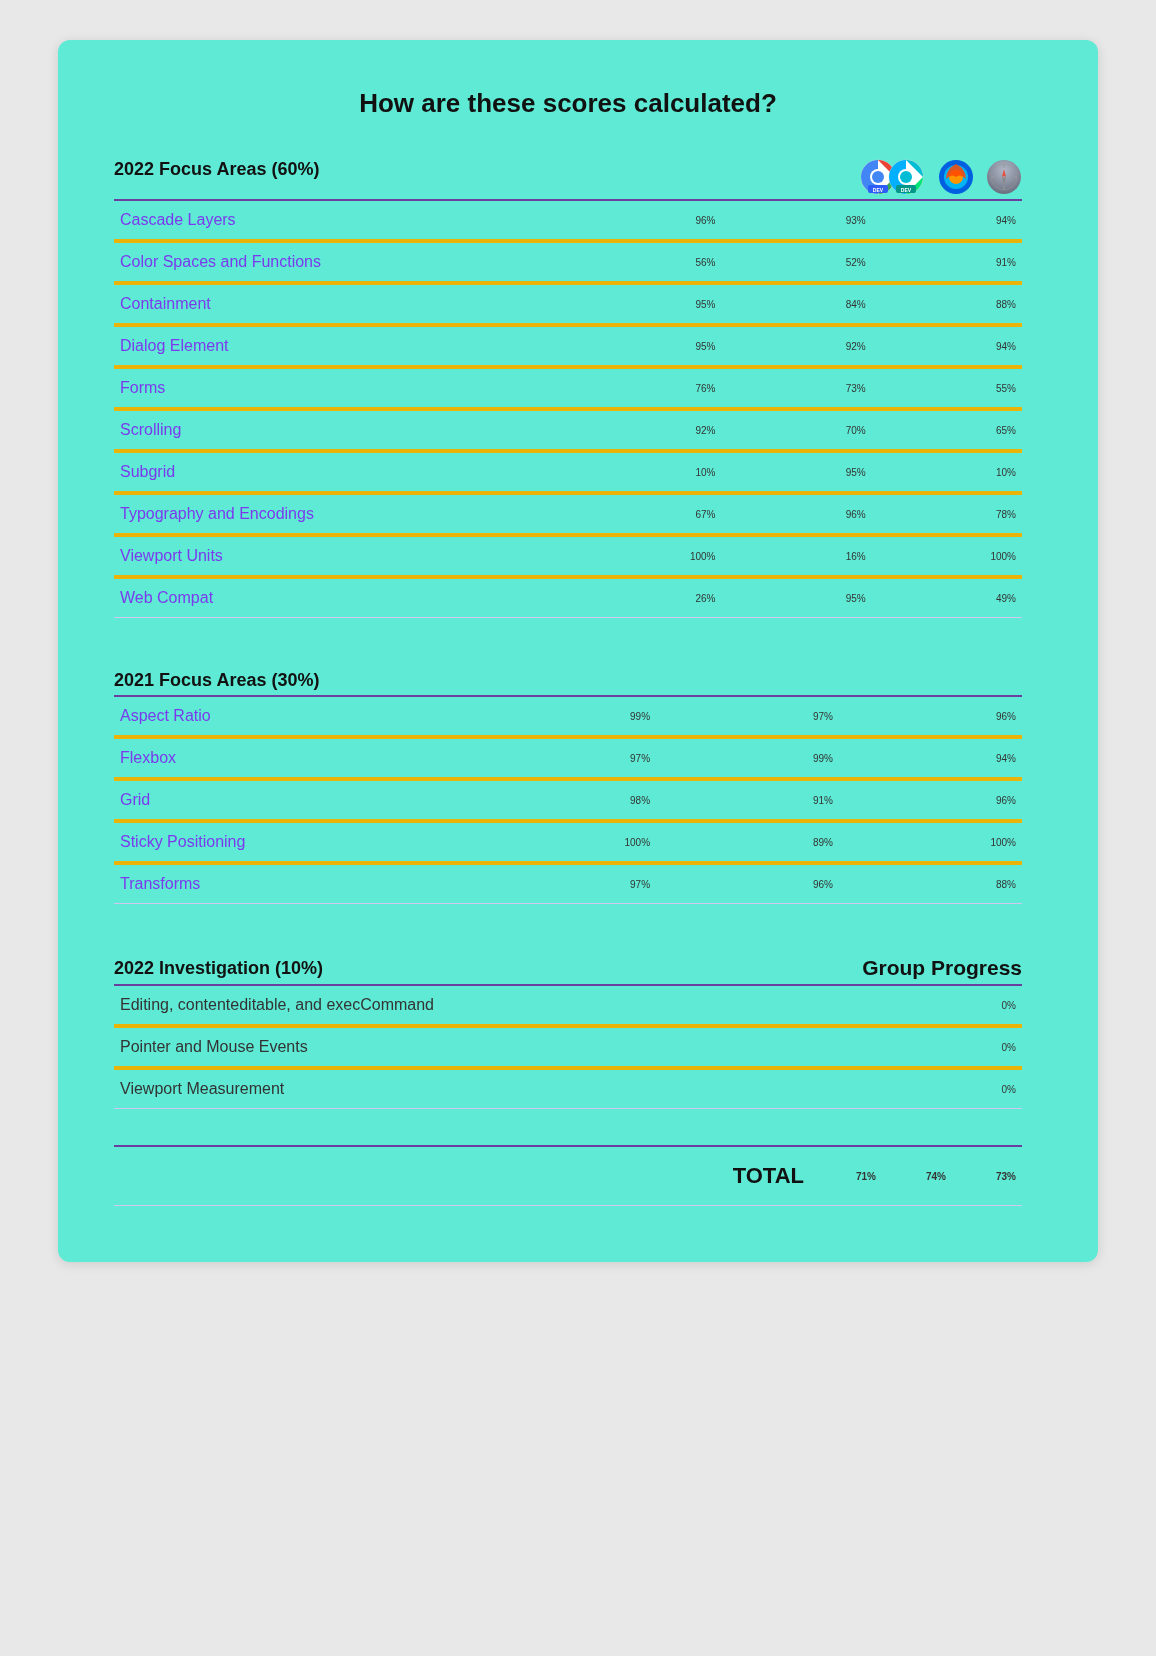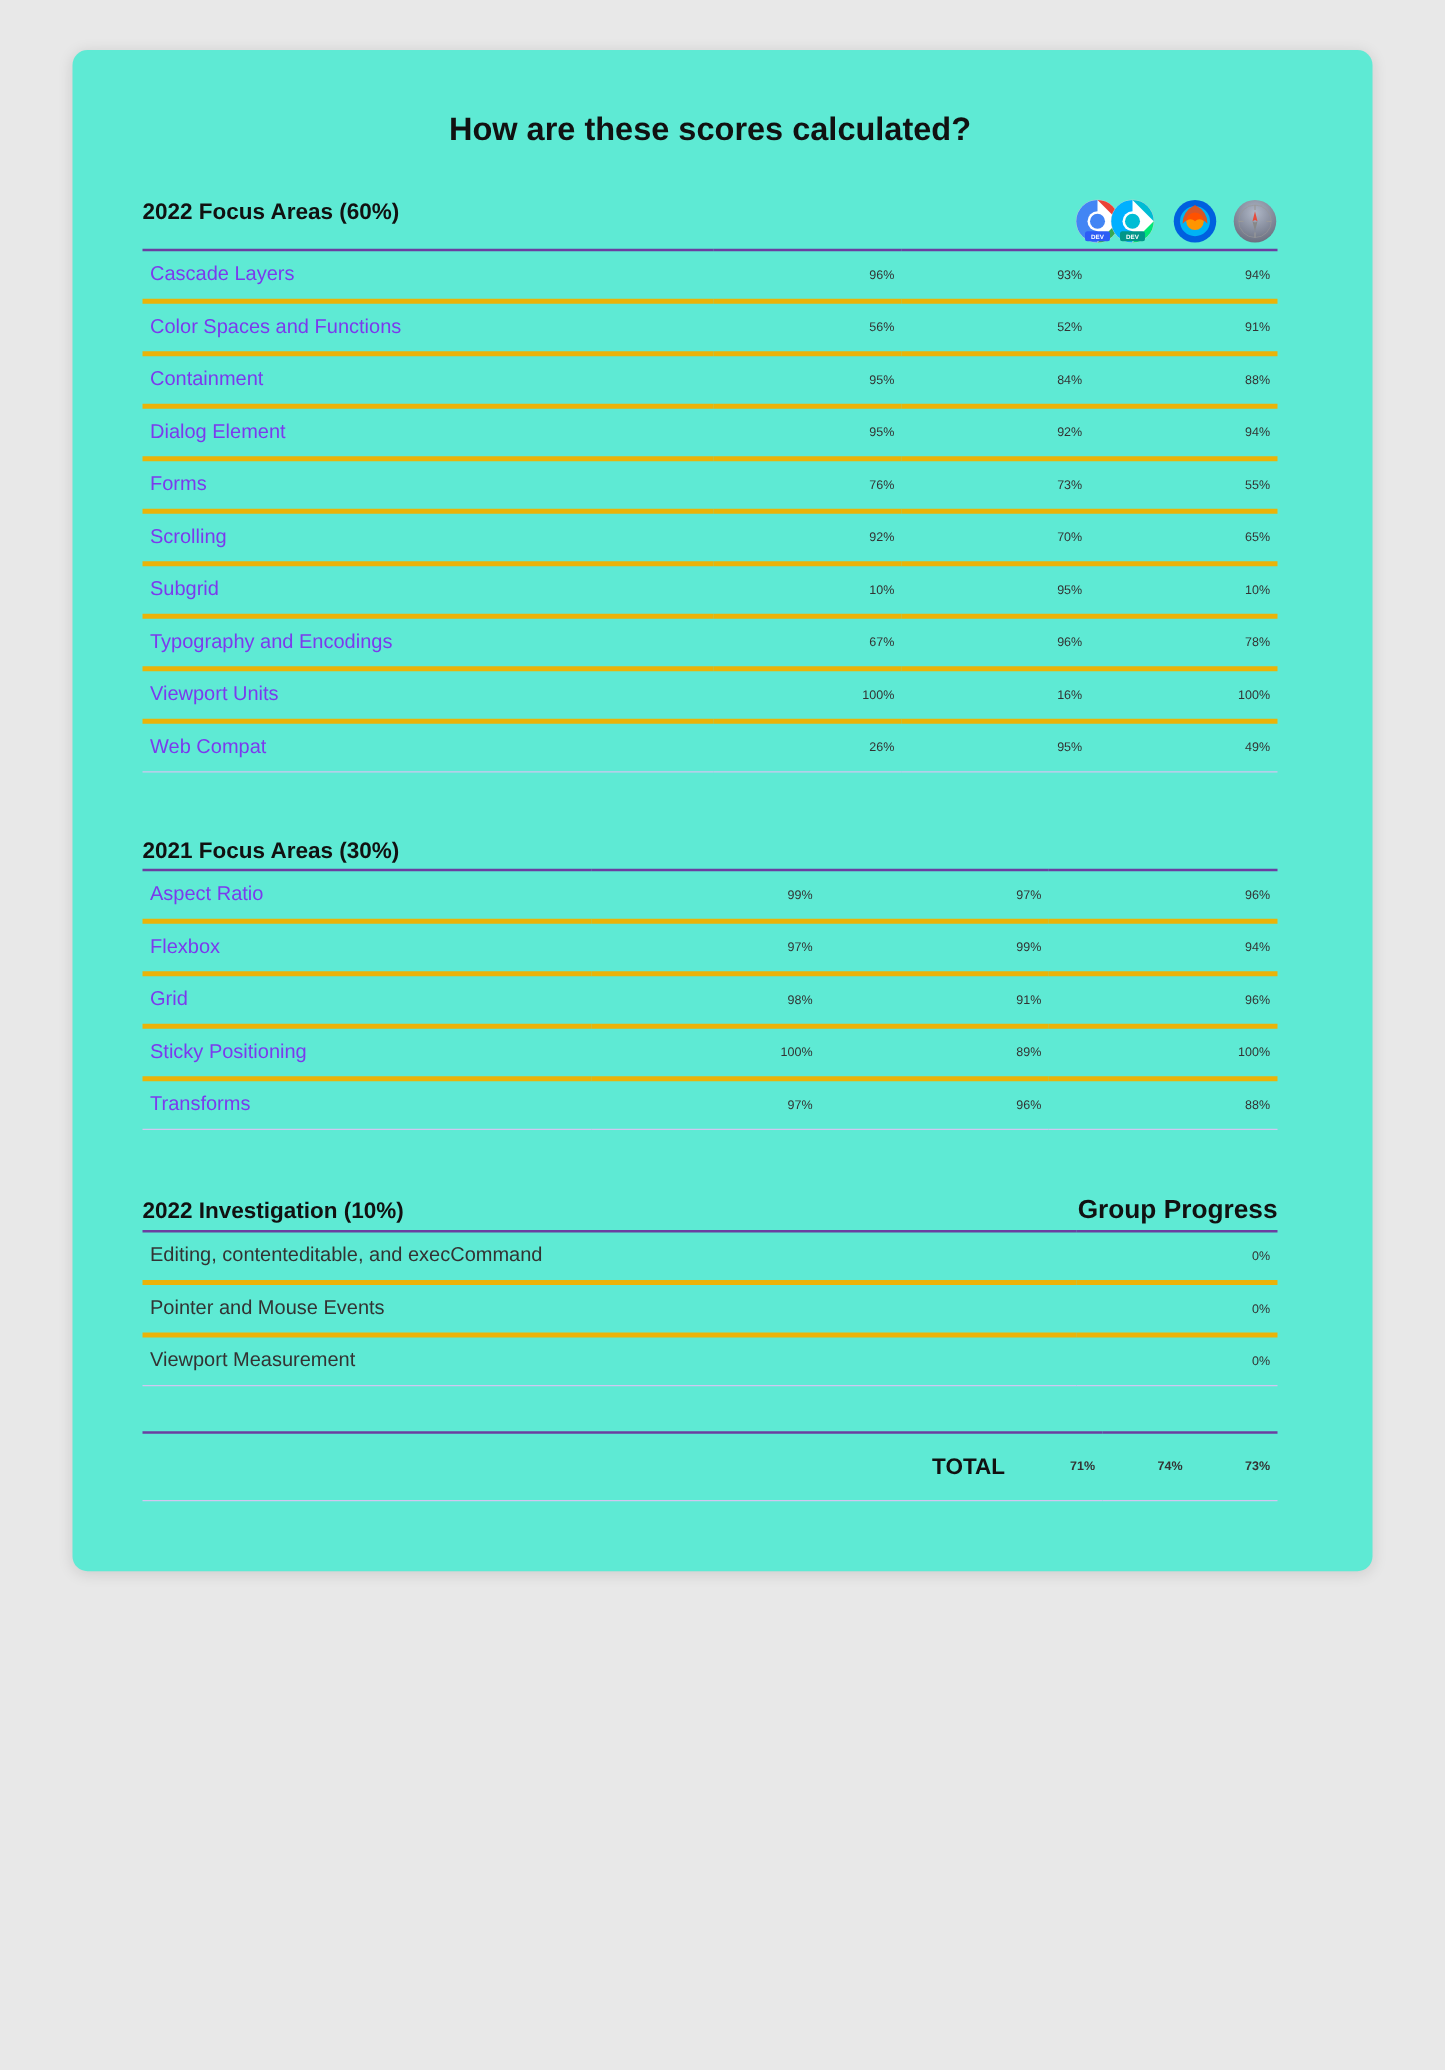--- a/index.html
+++ b/index.html
@@ -89,21 +89,21 @@
       color: #111;
     }
     .group-progress-label {
       font-size: 21px;
       font-weight: 700;
       color: #111;
       text-align: right;
     }
     .total-row td {
       font-weight: 700;
-      font-size: 18px;
+      font-size: 22px;
       color: #111;
       padding-top: 16px;
       padding-bottom: 16px;
       border-bottom: none !important;
       border-top: 2px solid #6b3fa0;
     }
     .total-label {
       text-align: right;
     }
     .section-spacer {

